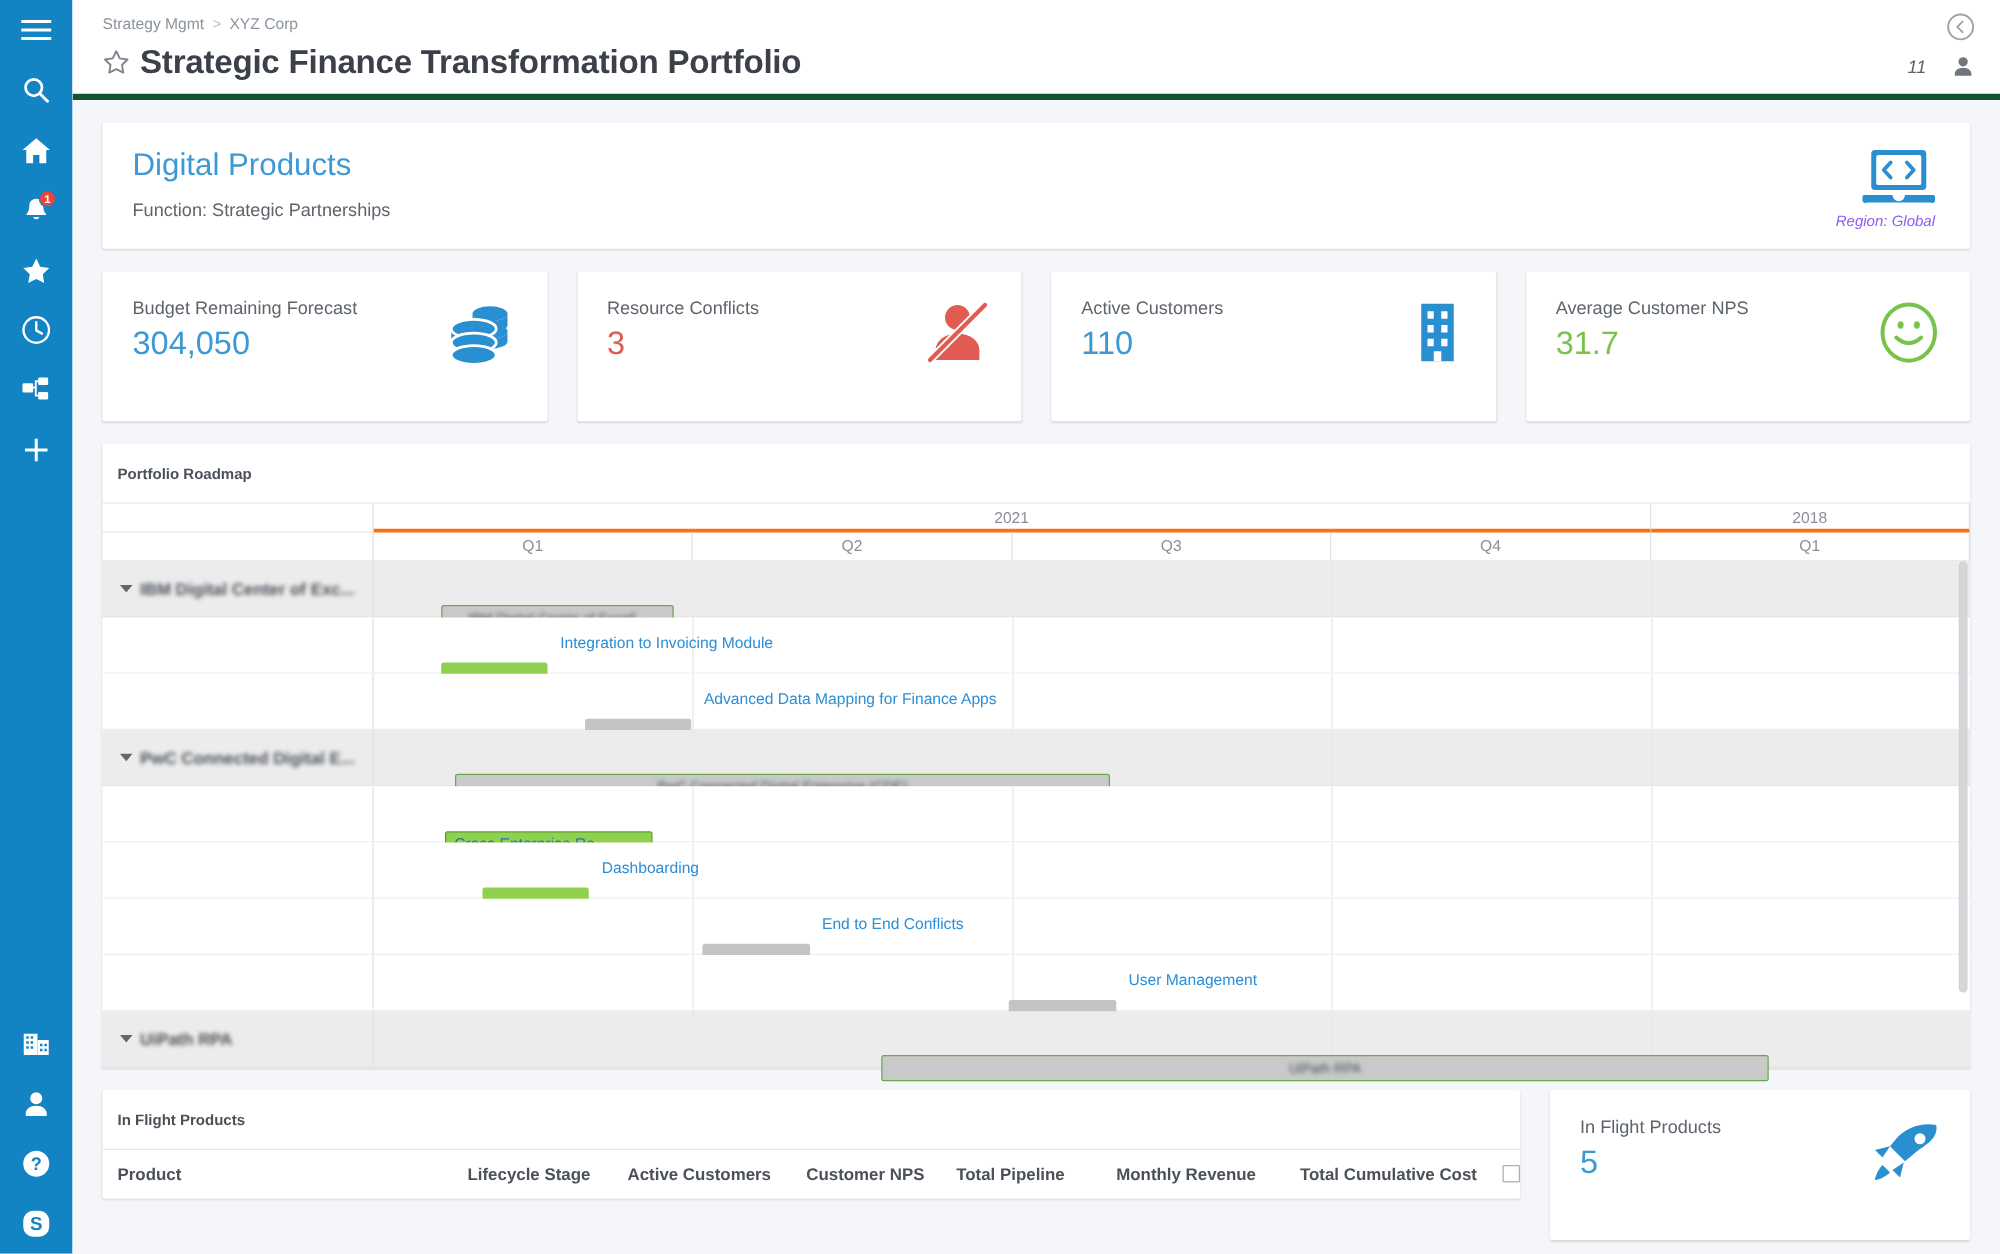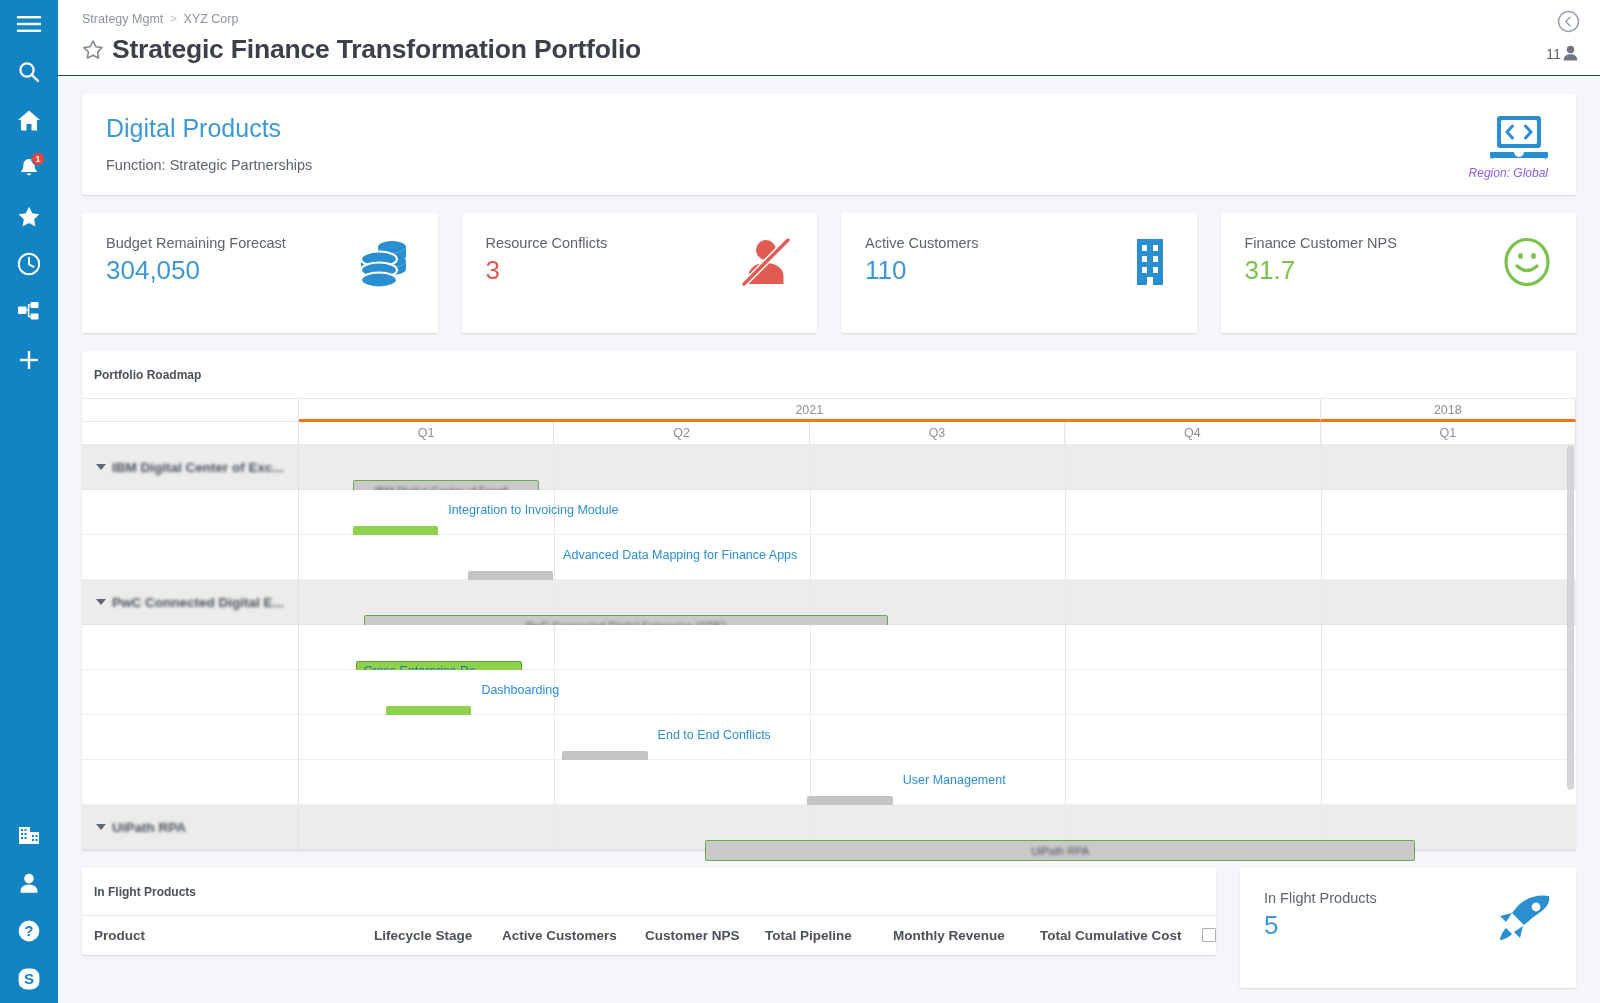--- a/index.html
+++ b/index.html
@@ -38,42 +38,42 @@
     text-align: center; border: 1px solid #1283c3;
   }
 
   
   .main { flex: 1; height: 1003px; position: relative; overflow: hidden;
           background: #f4f6f9; }
 
   
   .page-head {
     background: #ffffff; padding: 12px 24px 0 24px;
-    border-bottom: 1px solid #14532d; position: relative;
+    border-bottom: 5px solid #14532d; position: relative;
   }
   .breadcrumb { font-size: 12.5px; color: #9aa2ab; padding-bottom: 8px; }
   .breadcrumb .crumb-link { color: #8b939c; }
   .breadcrumb .sep { color: #bcc3ca; margin: 0 3px; }
   .title-row { display: flex; align-items: center; gap: 8px; padding-bottom: 10px; }
   .star-btn { color: #7e868f; display: flex; align-items: center; cursor: pointer; }
   .page-title { font-size: 26.5px; font-weight: bold; color: #3c4149; letter-spacing: -.2px; }
   .tabs { display: flex; align-items: flex-end; gap: 0; }
   .tab {
     font-size: 14.5px; color: #73797f; padding: 6px 20px 11px 20px;
     cursor: pointer; border-bottom: 3px solid transparent; white-space: nowrap;
   }
   .tab.active { color: #1283c3; font-weight: bold; border-bottom-color: #1283c3; }
   .head-right-top {
     position: absolute; top: 10px; right: 20px;
     color: #9aa2ab; cursor: pointer; display: flex; align-items: center;
   }
   .head-right-bottom {
     position: absolute; bottom: 12px; right: 20px;
-    display: flex; align-items: center; gap: 0;
-    color: #5d646c; font-size: 14.5px;
+    display: flex; align-items: center; gap: 20px;
+    color: #5d646c; font-size: 14.5px; font-style: italic;
   }
 
   
   .content { padding: 18px 24px 0 24px; }
 
   .card {
     background: #ffffff; border-radius: 2px;
     box-shadow: 0 1px 2px rgba(0,0,0,.13);
   }
 
@@ -397,21 +397,21 @@
                 <rect x="15" y="30" width="5" height="6"></rect>
                   <rect x="26" y="30" width="5" height="6"></rect>
                 <rect x="20" y="40" width="6" height="8"></rect>
               </g>
             </svg>
           </div>
         </div>
 
         <div class="card kpi">
           <div>
-            <div class="kpi-label">Finance Customer NPS</div>
+            <div class="kpi-label">Average Customer NPS</div>
             <div class="kpi-value" style="color:#79c24b">31.7</div>
           </div>
           <div class="kpi-icon">
             <svg width="50" height="50" viewBox="0 0 50 50">
               <ellipse cx="25" cy="25" rx="21" ry="22.5" fill="none" stroke="#79c24b" stroke-width="3.2"></ellipse>
               <ellipse cx="18.5" cy="19" rx="2.4" ry="3" fill="#79c24b"></ellipse>
               <ellipse cx="31.5" cy="19" rx="2.4" ry="3" fill="#79c24b"></ellipse>
               <path d="M15 29 Q25 38 35 29" stroke="#79c24b" stroke-width="3.2" fill="none" stroke-linecap="round"></path>
             </svg>
           </div>

